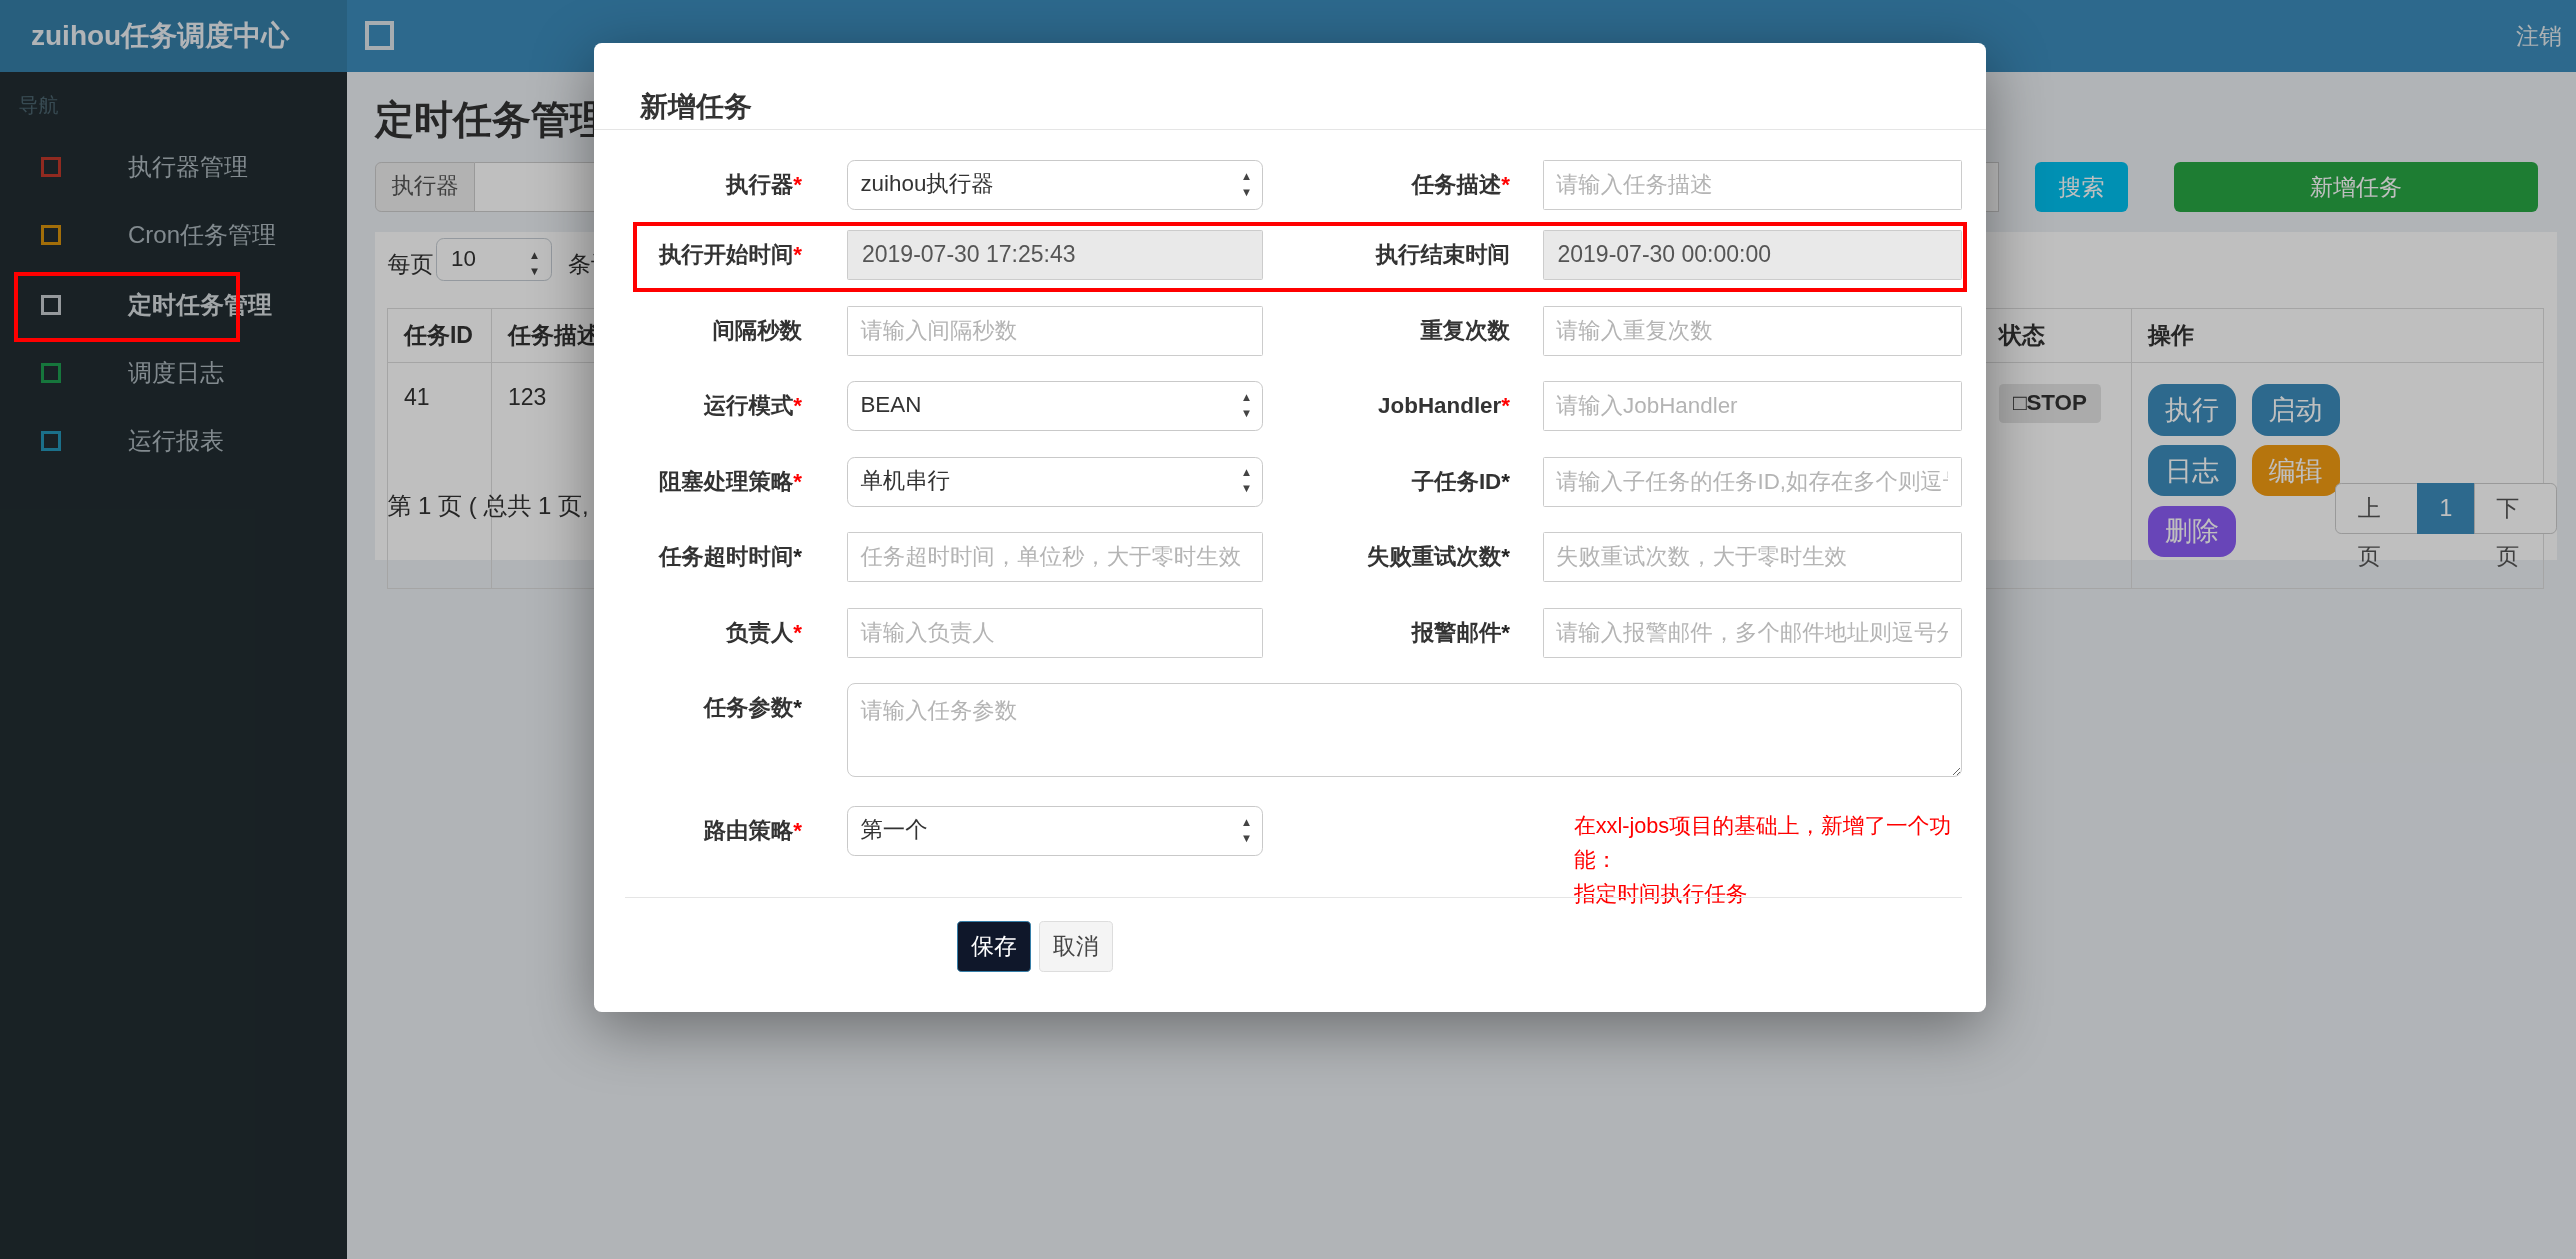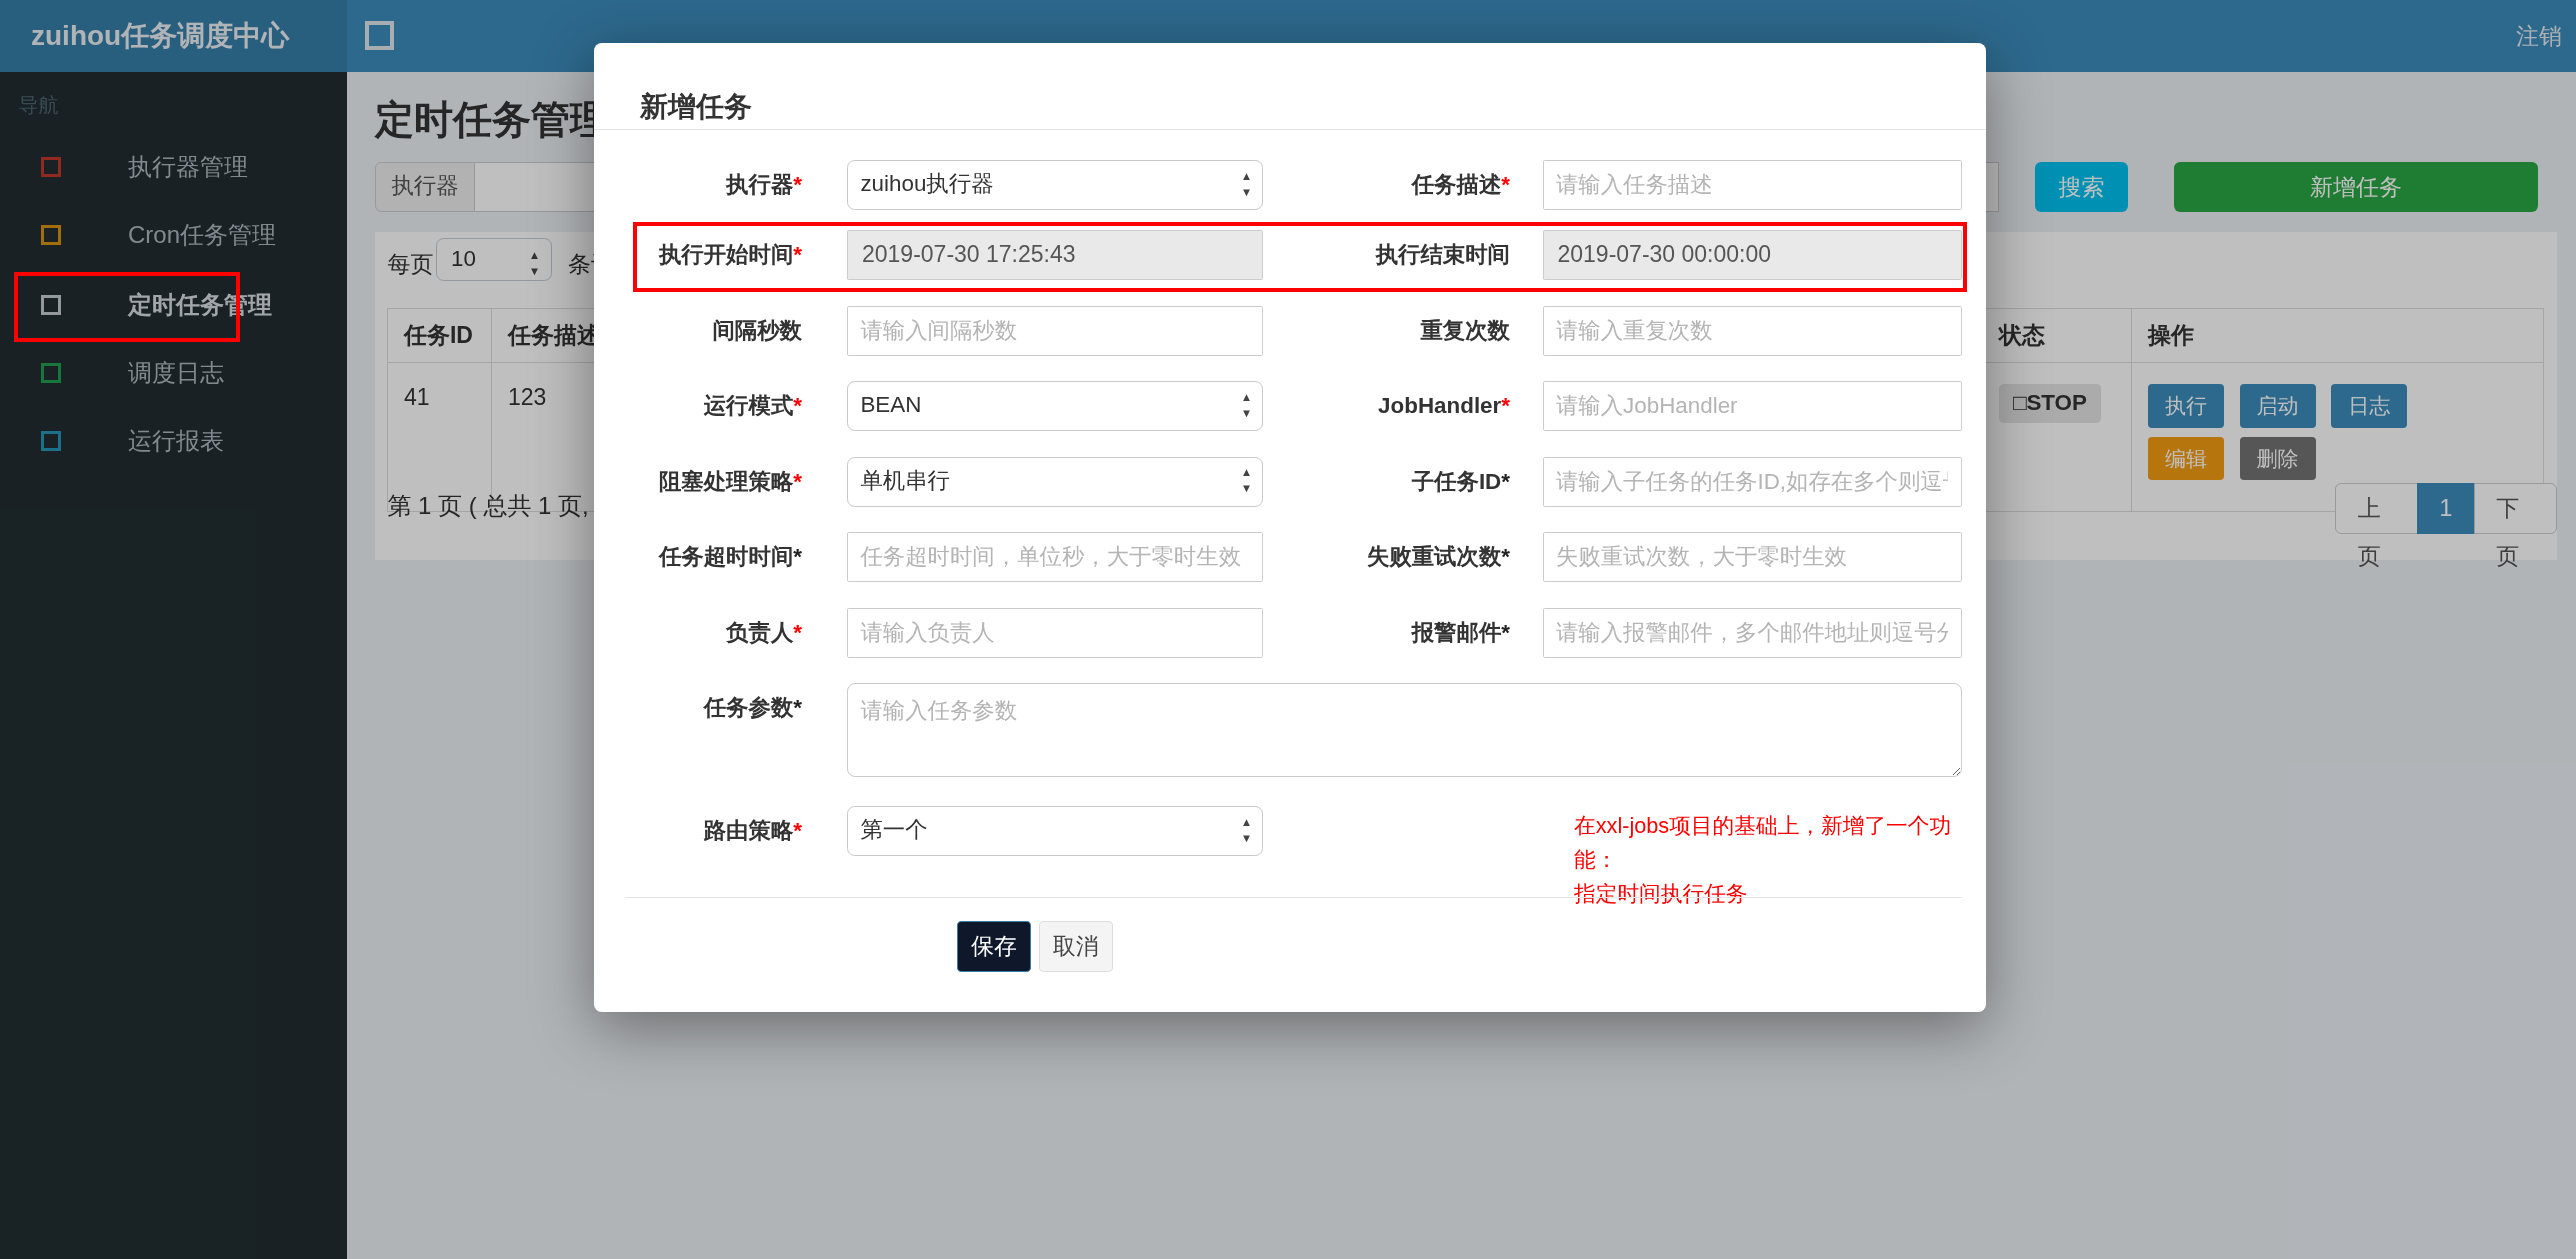--- a/index.html
+++ b/index.html
@@ -40,23 +40,23 @@
            border-radius:7.7px; font-size:22.4px; color:#333; line-height:40px; padding-left:14px; cursor:pointer; }
   .len-label2 { position:absolute; left:193px; top:17px; font-size:23px; color:#333; }
 
   table.grid { position:absolute; left:12.4px; top:76px; width:2157px; border-collapse:collapse; table-layout:fixed; }
   table.grid th, table.grid td { border:1.5px solid #ddd; font-size:23px; color:#333; text-align:left; vertical-align:top; }
   table.grid th { font-weight:bold; padding:10.8px 15.5px; height:45px; }
   table.grid td { padding:21.7px 15.5px; height:120px; }
   td.cell-status, td.cell-actions { padding:15.5px 10.8px; }
   .badge-stop { display:inline-block; background:#e4e4e4; border-radius:4.6px; color:#333; font-weight:bold;
            font-size:22.4px; padding:6.2px 14px; }
-  .abtn { display:inline-block; border:none; border-radius:4px; color:#fff; font-size:21px; padding:7.7px 17px;
+  .abtn { display:inline-block; border:none; border-radius:16px; color:#fff; font-size:27px; padding:7.7px 17px;
            margin:0 9.3px 9.3px 0; cursor:pointer; }
-  .abtn.blue { background:#3c8dbc; } .abtn.orange { background:#f39c12; } .abtn.red { background:#737373; }
+  .abtn.blue { background:#3c8dbc; } .abtn.orange { background:#f39c12; } .abtn.red { background:#8b5cf6; }
   .actions-wrap { width:278px; }
 
   .page-info { position:absolute; left:12.4px; top:258px; font-size:24px; color:#333; }
   .pager { position:absolute; left:1960px; top:251px; display:flex; list-style:none; }
   .pager li { height:51px; line-height:48px; font-size:23px; color:#555; background:#fff; border:1.5px solid #ccc;
            padding:0 21.7px; margin-left:-1.5px; cursor:pointer; }
   .pager li:first-child { border-radius:6.2px 0 0 6.2px; margin-left:0; }
   .pager li:last-child { border-radius:0 6.2px 6.2px 0; }
   .pager li.active { background:#3c8dbc; border-color:#3c8dbc; color:#fff; }
 

